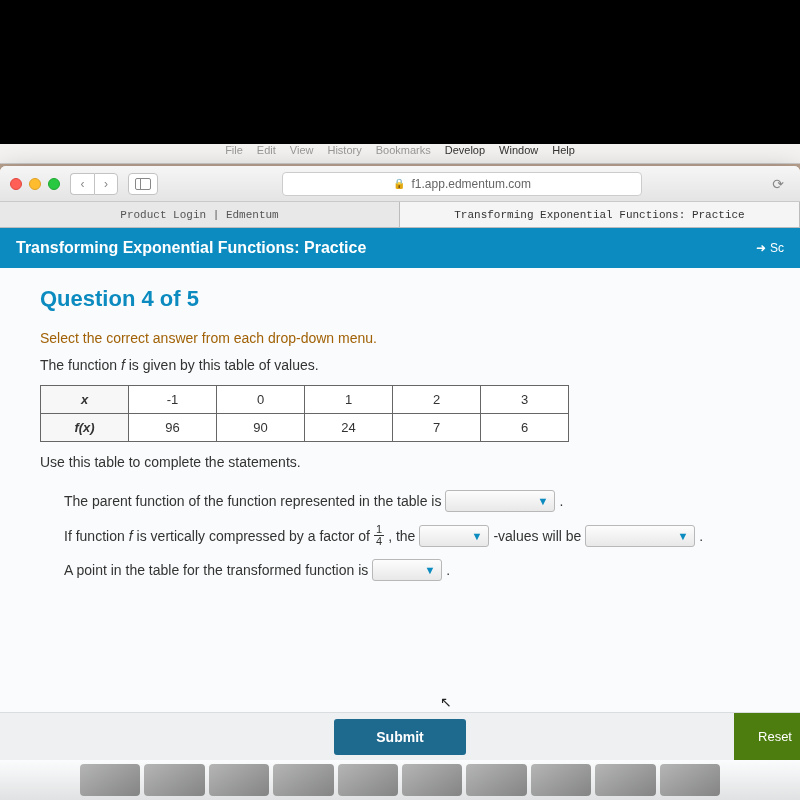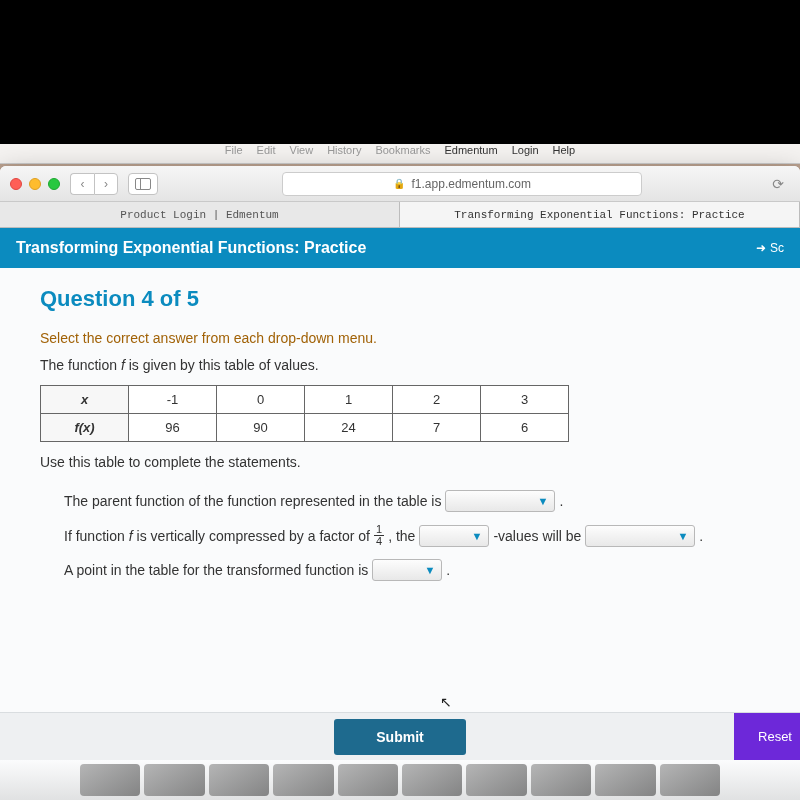--- a/index.html
+++ b/index.html
@@ -186,21 +186,21 @@
     font-size:14px;
     font-weight:600;
     cursor:pointer;
   }
   .reset{
     position:absolute;
     right:0;
     top:0;
     bottom:0;
     width:66px;
-    background:#6d28d9;
+    background:#4d7c0f;
     color:#fff;
     display:flex;
     align-items:center;
     justify-content:center;
     font-size:13px;
     padding-left:16px;
   }
   .cursor{position:absolute; bottom:50px; left:50%; transform:translateX(40px); font-size:14px; color:#222;}
   .dock{
     position:absolute;
@@ -220,22 +220,22 @@
 
 <div class="screen">
 
   <div class="menubar">
     <div class="left">
       <span class="dim">File</span>
       <span class="dim">Edit</span>
       <span class="dim">View</span>
       <span class="dim">History</span>
       <span class="dim">Bookmarks</span>
-      <span>Edmentum</span>
-      <span>Login</span>
+      <span>Develop</span>
+      <span>Window</span>
       <span>Help</span>
     </div>
     <div class="right">
       <span>
         <svg width="10" height="14" viewBox="0 0 10 14">
             <path d="M5 0 L9 4 L5 8 L5 0 M5 14 L9 10 L5 6 L5 14 M1 4 L5 8 M1 10 L5 6" stroke="#333" stroke-width="1.2" fill="none"></path>
           </svg>
       </span>
       <span>
         <svg width="16" height="12" viewBox="0 0 16 12">

